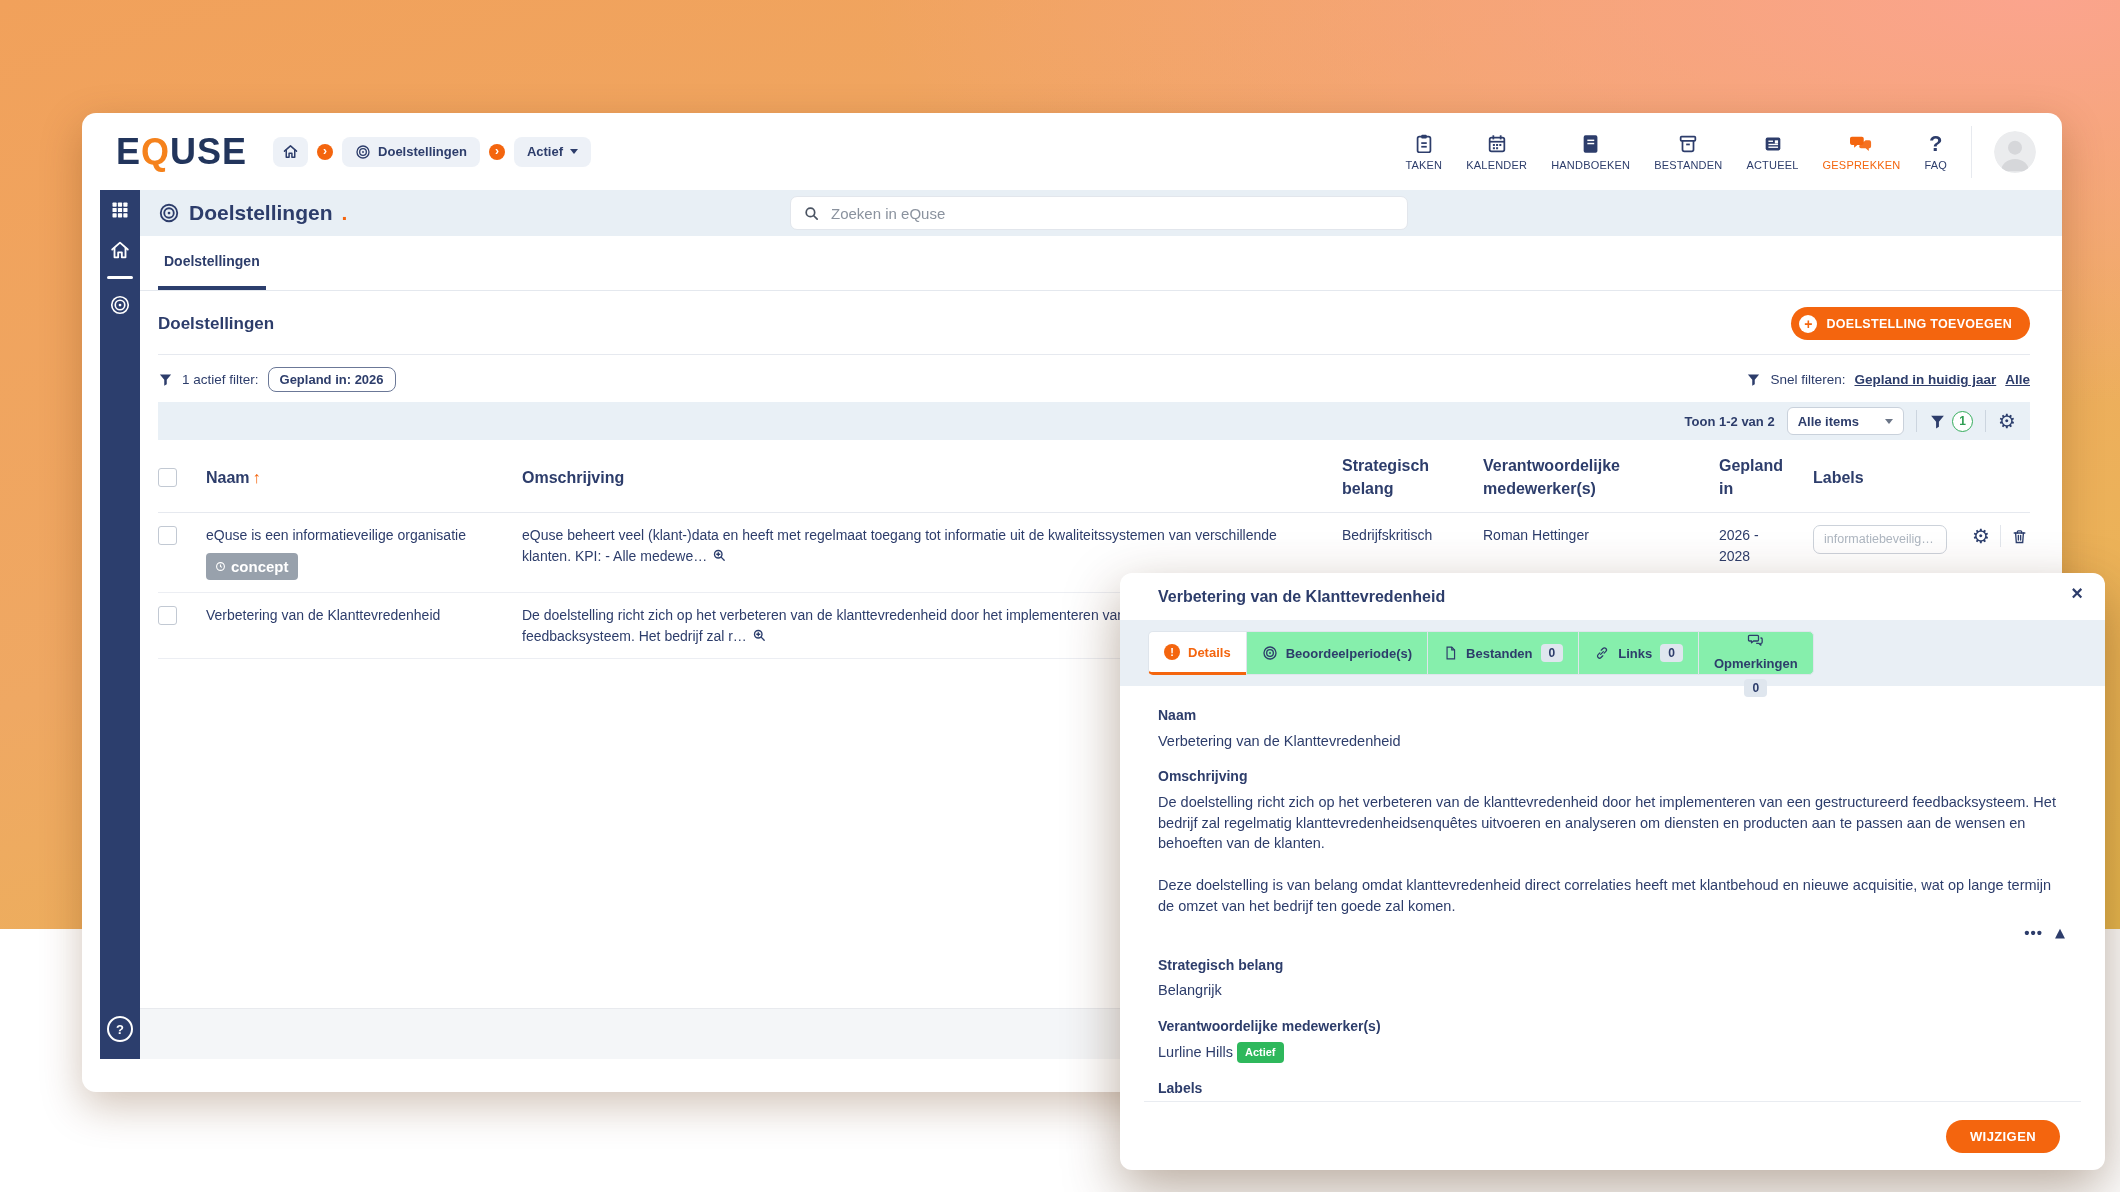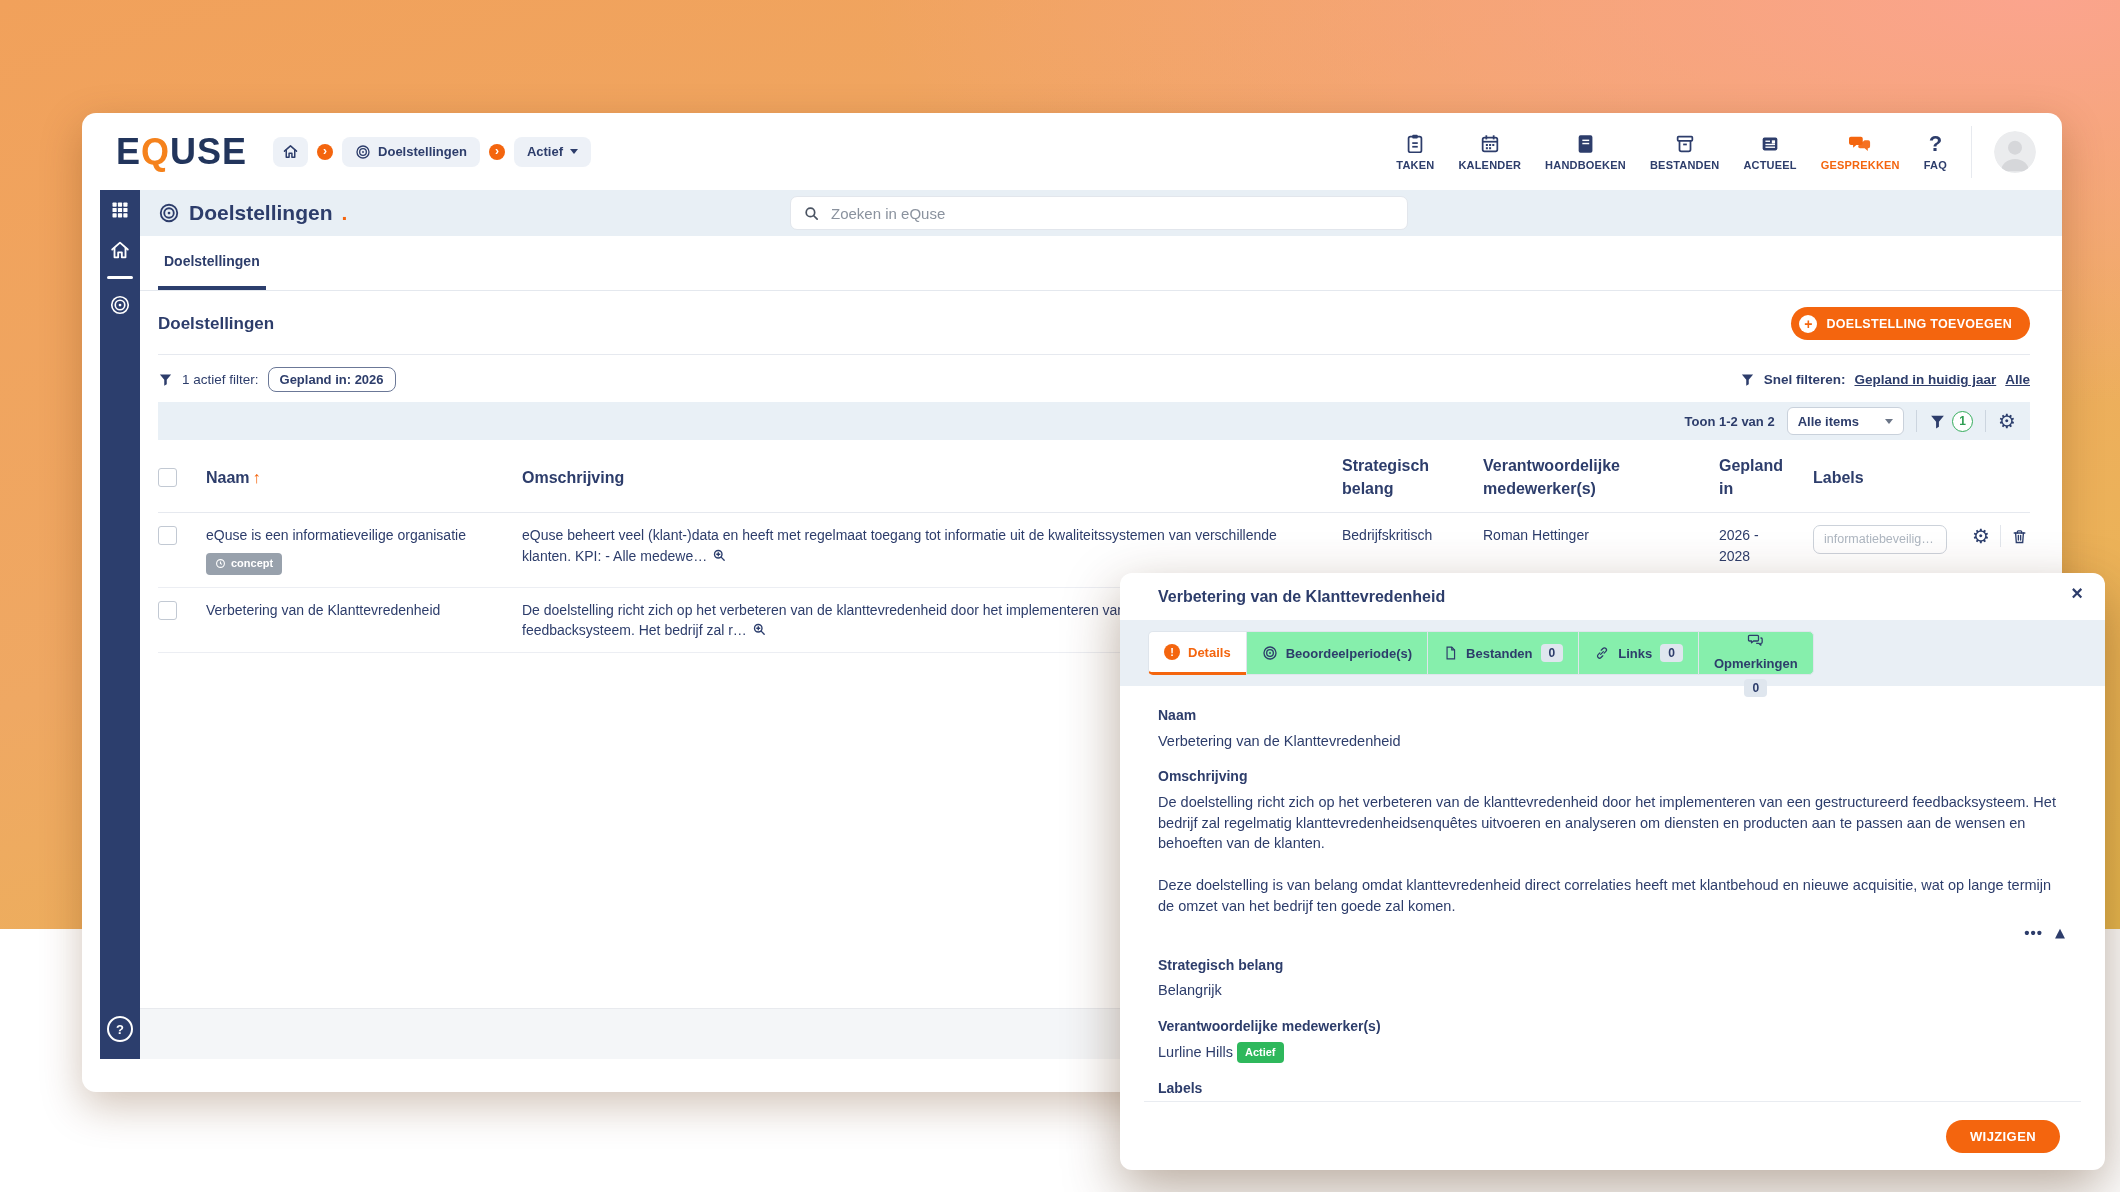--- a/index.html
+++ b/index.html
@@ -20,21 +20,21 @@
   .breadcrumb{display:flex;align-items:center;gap:9px;margin-left:26px;}
   .crumb{height:30px;background:#edf1f7;border-radius:8px;display:flex;align-items:center;gap:7px;
     padding:0 13px;color:#2d3d6b;font-size:13px;font-weight:700;}
   .crumb-home{padding:0 9px;}
   .sep{width:16px;height:16px;border-radius:50%;background:#f4650e;color:#fff;font-size:12px;font-weight:700;
     display:flex;align-items:center;justify-content:center;line-height:1;padding-bottom:1px;box-sizing:border-box;}
   .caret-down{width:0;height:0;border-left:4px solid transparent;border-right:4px solid transparent;
     border-top:5px solid #2d3d6b;display:inline-block;}
   .top-nav{margin-left:auto;display:flex;align-items:center;}
   .nav-item{display:flex;flex-direction:column;align-items:center;gap:3px;margin:0 12px;color:#2d3d6b;}
-  .nav-item .nav-label{font-size:11px;font-weight:700;letter-spacing:.2px;}
+  .nav-item .nav-label{font-size:11px;font-weight:400;letter-spacing:.2px;}
   .nav-item.orange{color:#f4650e;}
   .nav-icon{height:24px;display:flex;align-items:center;}
   .faq-q{font-size:22px;font-weight:800;line-height:22px;}
   .avatar-wrap{border-left:1px solid #e7eaef;height:52px;display:flex;align-items:center;
     padding-left:22px;margin-left:12px;margin-right:26px;}
   .avatar{width:42px;height:42px;border-radius:50%;overflow:hidden;}
 
   
   .sidebar{position:absolute;left:18px;top:77px;width:40px;bottom:33px;background:#2c3e6d;color:#fff;}
   .side-ic{width:40px;height:40px;display:flex;align-items:center;justify-content:center;}
@@ -64,21 +64,21 @@
   .add-btn{display:flex;align-items:center;gap:9px;background:#f4650e;color:#fff;border:none;
     border-radius:17px;height:33px;padding:0 18px 0 8px;font-size:12.5px;font-weight:800;letter-spacing:.3px;
     font-family:inherit;}
   .plus-disc{width:18px;height:18px;background:#fff;color:#f4650e;border-radius:50%;display:flex;
     align-items:center;justify-content:center;font-size:14px;font-weight:800;line-height:1;}
   .hdivider{border-top:1px solid #e6e9ef;margin:14px 32px 0 18px;}
 
   .filter-row{margin:12px 32px 0 18px;display:flex;align-items:center;justify-content:space-between;font-size:13.5px;}
   .filter-left,.filter-right{display:flex;align-items:center;gap:9px;}
   .filter-chip{border:1.5px solid #6b7897;border-radius:8px;padding:4px 11px;font-size:13px;font-weight:600;}
-  .bold{font-weight:700;}
+  .bold{font-weight:400;}
   .qf-link{text-decoration:underline;font-weight:700;}
 
   .toolbar{margin:10px 32px 0 18px;height:38px;background:#e9f0f6;display:flex;align-items:center;
     justify-content:flex-end;gap:12px;padding-right:14px;box-sizing:border-box;font-size:13px;}
   .toolbar .count{font-weight:700;}
   .select{background:#fff;border:1px solid #c9d1db;border-radius:6px;height:26px;display:flex;align-items:center;
     gap:26px;padding:0 10px;font-weight:600;}
   .vsep{width:1px;height:22px;background:#ccd5df;}
   .filter-badge-group{display:flex;align-items:center;gap:6px;}
   .green-badge{width:19px;height:19px;border:1.5px solid #35ad5c;color:#2e9e52;border-radius:50%;font-size:12px;
@@ -86,21 +86,21 @@
   .gear-glyph{font-family:"DejaVu Sans",sans-serif;font-size:20px;color:#2c3e6d;line-height:1;}
 
   .table{margin:0 32px 0 18px;}
   .trow{display:grid;grid-template-columns:48px 316px 820px 141px 236px 94px 131px 86px;align-items:start;}
   .thead{padding:14px 0 12px;border-bottom:1px solid #e6e9ef;font-size:16px;font-weight:800;align-items:center;}
   .brow{padding:12px 0;border-bottom:1px solid #eceef3;font-size:14px;}
   .cell{padding-right:18px;box-sizing:border-box;line-height:1.45;}
   .checkbox{width:17px;height:17px;border:1.5px solid #c2c9d3;border-radius:3px;background:#fff;margin-top:1px;}
   .sort-arrow{color:#f4650e;font-weight:800;margin-left:3px;}
   .status-badge{display:inline-flex;align-items:center;gap:5px;background:#98a1ac;color:#fff;border-radius:4px;
-    padding:3px 9px;font-size:11px;font-weight:600;margin-top:7px;}
+    padding:3px 9px;font-size:15px;font-weight:600;margin-top:7px;}
   .zoom-ic{display:inline-block;vertical-align:-2px;margin-left:5px;color:#2c3e6d;}
   .label-chip{display:inline-block;border:1px solid #ccd2da;border-radius:7px;padding:4px 10px;
     font-size:12.5px;color:#aeb6c0;background:#fff;white-space:nowrap;max-width:112px;overflow:hidden;text-overflow:ellipsis;}
   .actions{display:flex;align-items:center;gap:10px;justify-content:flex-end;padding-right:2px;}
   .gepland{padding-right:26px;}
 
   .footerbar{position:absolute;left:0;right:0;bottom:33px;height:50px;background:#f4f6f8;border-top:1px solid #e8eaee;}
 
   
   .modal{position:absolute;left:1120px;top:573px;width:985px;height:597px;background:#fff;border-radius:12px;

